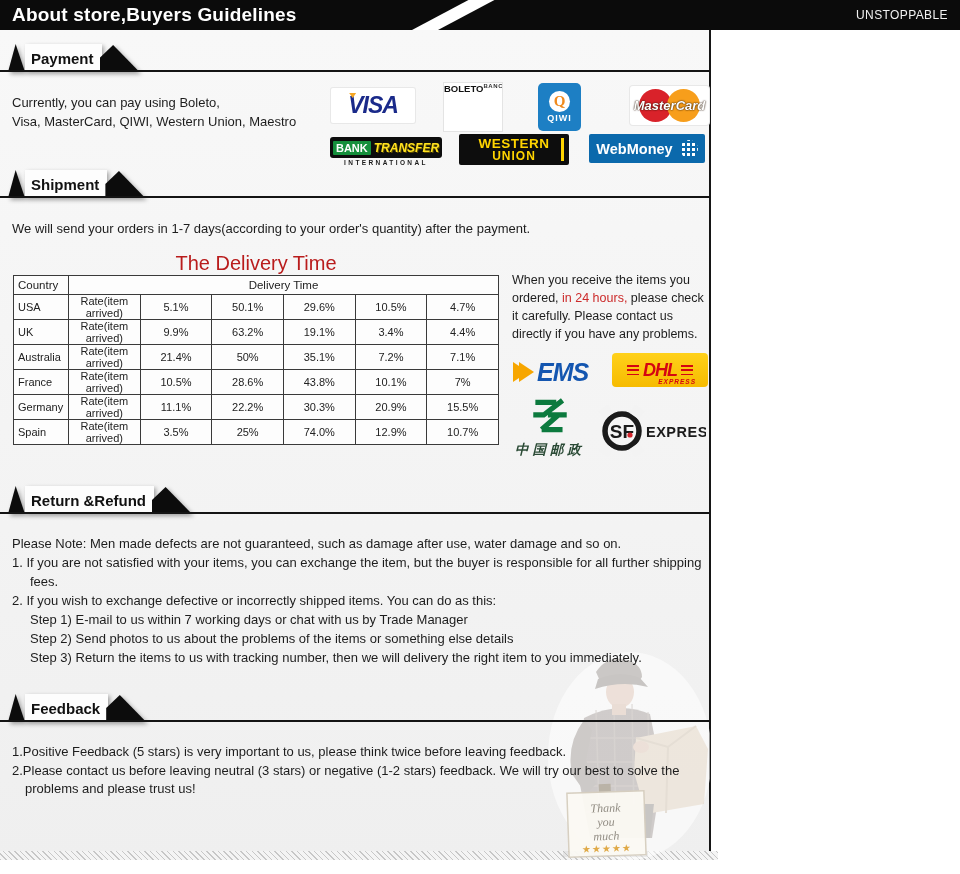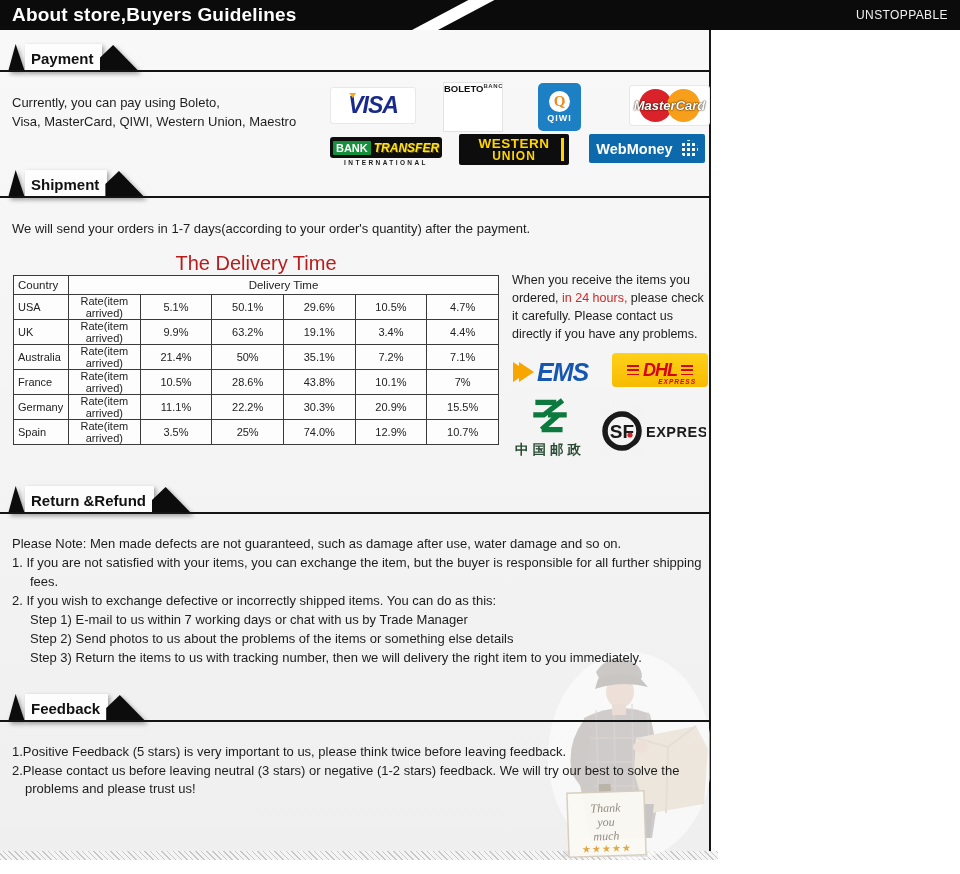--- a/index.html
+++ b/index.html
@@ -97,21 +97,21 @@
   .ems .ch { width:0; height:0; border-top:10px solid transparent; border-bottom:10px solid transparent; border-left:15px solid #f7a600; margin-right:-9px; }
   .ems .t { color:#1456b0; font-size:25px; font-weight:bold; font-style:italic; letter-spacing:-1px; margin-left:12px; }
 
   .dhl { position:absolute; left:612px; top:353px; width:96px; height:34px; background:linear-gradient(180deg,#ffd11a,#f6bb00);
          border-radius:4px; display:flex; align-items:center; justify-content:center; gap:4px; }
   .dhl .dash { width:12px; height:10px; background:repeating-linear-gradient(180deg,#d40511 0 2px,transparent 2px 4.5px); }
   .dhl .t { color:#d40511; font-size:18px; font-weight:bold; font-style:italic; letter-spacing:-1px; }
   .dhl .sub { position:absolute; right:12px; bottom:2px; color:#d40511; font-size:6.5px; font-style:italic; font-weight:bold; letter-spacing:1px; }
 
   .cpost { position:absolute; left:512px; top:393px; width:76px; height:76px; display:flex; flex-direction:column; align-items:center; }
-  .cpost .t { font-size:13.5px; font-weight:bold; color:#2a4a35; letter-spacing:4px; margin-top:2px; white-space:nowrap; }
+  .cpost .t { font-size:13.5px; font-weight:bold; color:#2a4a35; letter-spacing:4px; margin-top:2px; white-space:nowrap;font-style:italic; }
 
   .sf { position:absolute; left:598px; top:405px; width:108px; height:52px; }
 
   
   .ret-note { position:absolute; left:12px; top:534px; width:698px; }
   .ret-items { position:absolute; left:12px; top:553px; width:700px; }
   .ret-items div { padding-left:18px; text-indent:-18px; }
   .ret-steps { position:absolute; left:12px; top:610px; width:700px; }
   .ret-steps div { padding-left:18px; }
   .fb-items { position:absolute; left:12px; top:743px; width:702px; }

